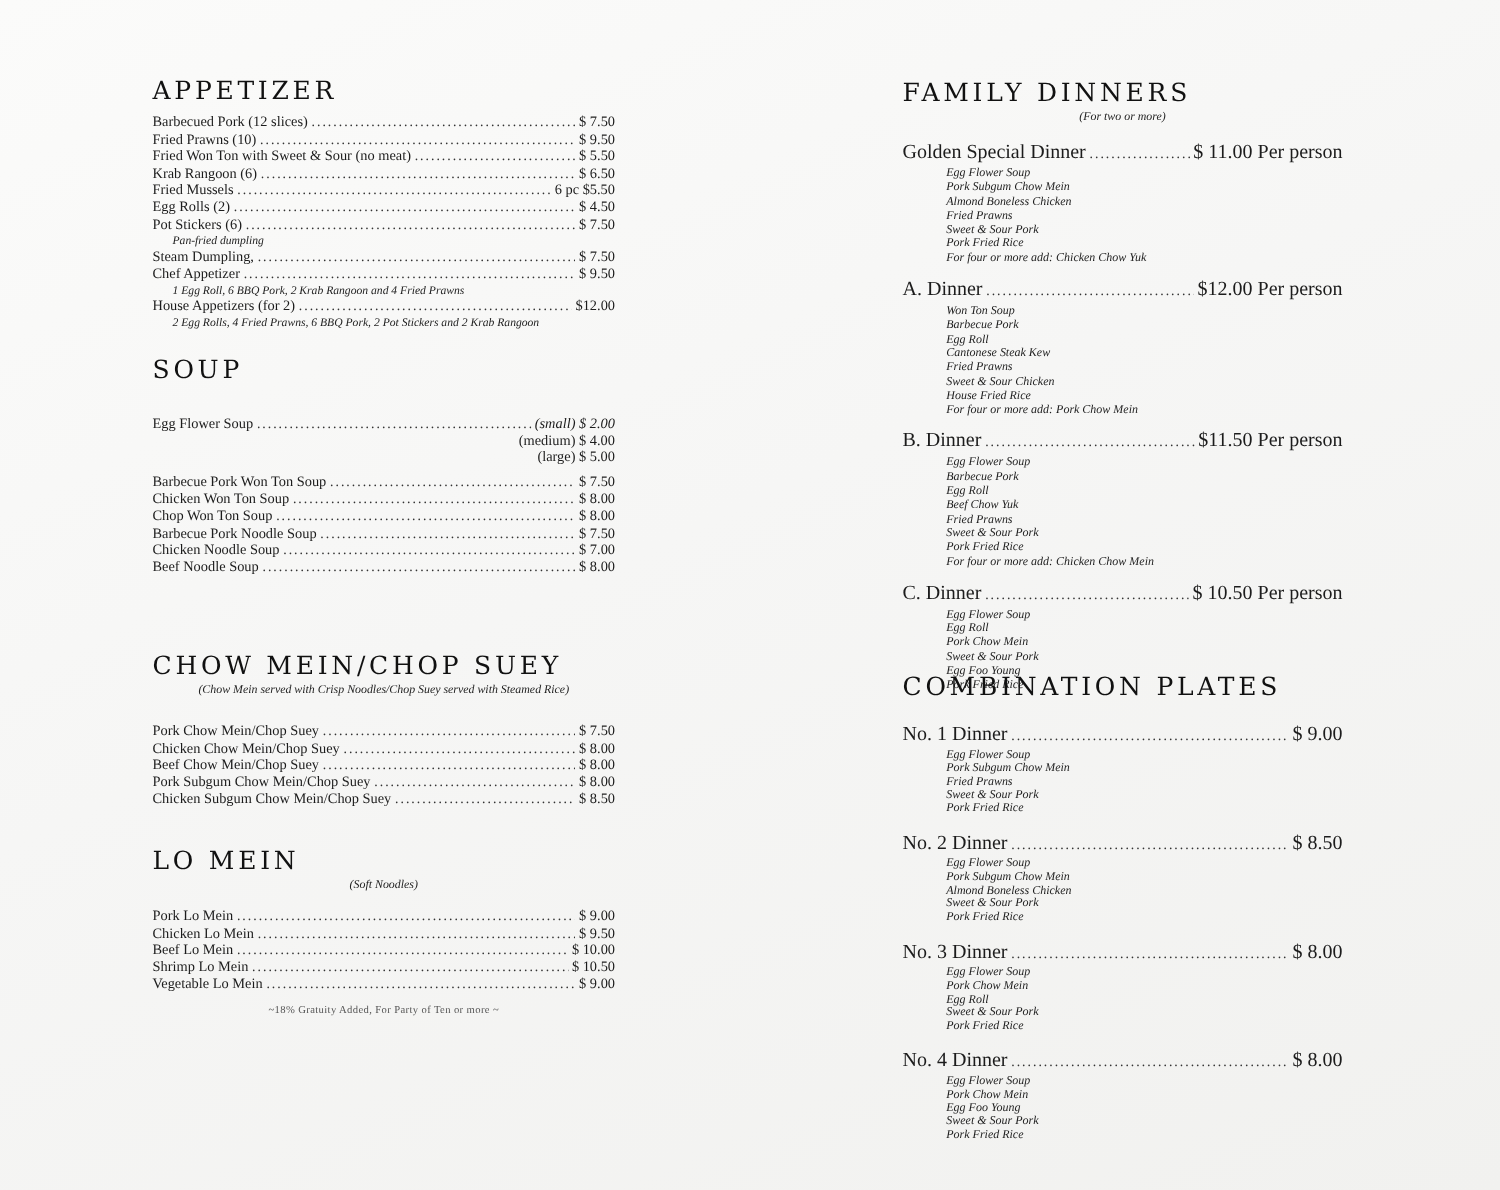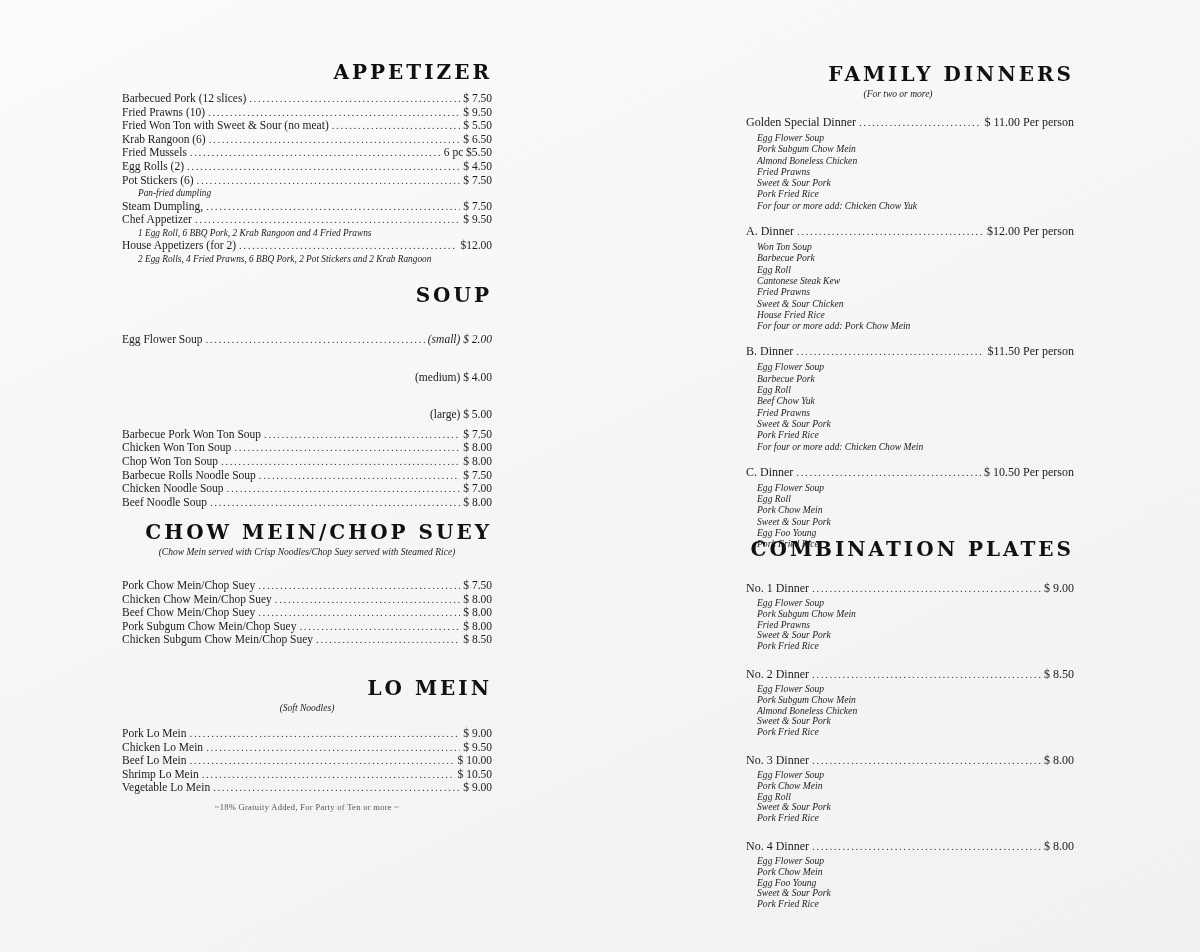--- a/index.html
+++ b/index.html
@@ -12,23 +12,23 @@
   }
   .page{
     position:relative;width:1200px;height:952px;
     background:linear-gradient(155deg,#fbfbfa 0%,#f6f6f5 45%,#f1f1ef 100%);
   }
   .col{position:absolute;}
   .col-left{left:122px;width:370px;}
   .col-right{left:722px;width:352px;}
   .sec{position:absolute;width:100%;}
   .sec-title{
-    text-align:right;
+    text-align:left;
     font-family:"DejaVu Serif","Liberation Serif",serif;
-    font-weight:700;
+    font-weight:400;
     font-size:20px;
     letter-spacing:3px;
     color:#111;
   }
   .sec-sub{
     text-align:center;
     font-style:italic;
     font-size:9.5px;
     margin-top:3px;
     color:#222;
@@ -36,28 +36,28 @@
   .rows{font-size:11.5px;line-height:13.6px;}
   .row{display:flex;align-items:baseline;}
   .row .name{white-space:nowrap;}
   .row .dots{flex:1 1 auto;overflow:hidden;white-space:nowrap;margin:0 3px;color:#333;}
   .row .dots::after{
     content:"....................................................................................................................................................";
     letter-spacing:1.6px;font-size:11px;
   }
   .row .price{white-space:nowrap;}
   .row.sizeline{justify-content:flex-end;}
-  .row.sizeline .price{font-style:normal;margin-top:24px;}
+  .row.sizeline .price{font-style:normal;}
   .sizelabel{font-style:italic;}
   .note{
     font-style:italic;font-size:9.3px;line-height:12.4px;
     padding-left:16px;color:#222;
   }
   .dinner{margin-bottom:13px;}
-  .dinner-head{font-size:12px;line-height:14px;margin-left:24px;}
+  .dinner-head{font-size:16px;line-height:14px;}
   .dinner-items{
     margin-top:3px;padding-left:35px;
     font-style:italic;font-size:9.6px;line-height:11.3px;color:#1e1e1e;
   }
   .combo .dinner{margin-bottom:15px;}
   .combo .dinner-items{line-height:10.8px;}
   .footnote{
     text-align:center;font-size:8.5px;color:#555;letter-spacing:0.3px;
   }
 </style>
@@ -151,21 +151,21 @@
             <span class="name">Chicken Won Ton Soup</span>
             <span class="dots"></span>
             <span class="price">$ 8.00</span>
           </div>
         <div class="row">
             <span class="name">Chop Won Ton Soup</span>
             <span class="dots"></span>
             <span class="price">$ 8.00</span>
           </div>
         <div class="row">
-            <span class="name">Barbecue Rolls Noodle Soup</span>
+            <span class="name">Barbecue Pork Noodle Soup</span>
             <span class="dots"></span>
             <span class="price">$ 7.50</span>
           </div>
         <div class="row">
             <span class="name">Chicken Noodle Soup</span>
             <span class="dots"></span>
             <span class="price">$ 7.00</span>
           </div>
         <div class="row">
             <span class="name">Beef Noodle Soup</span>

